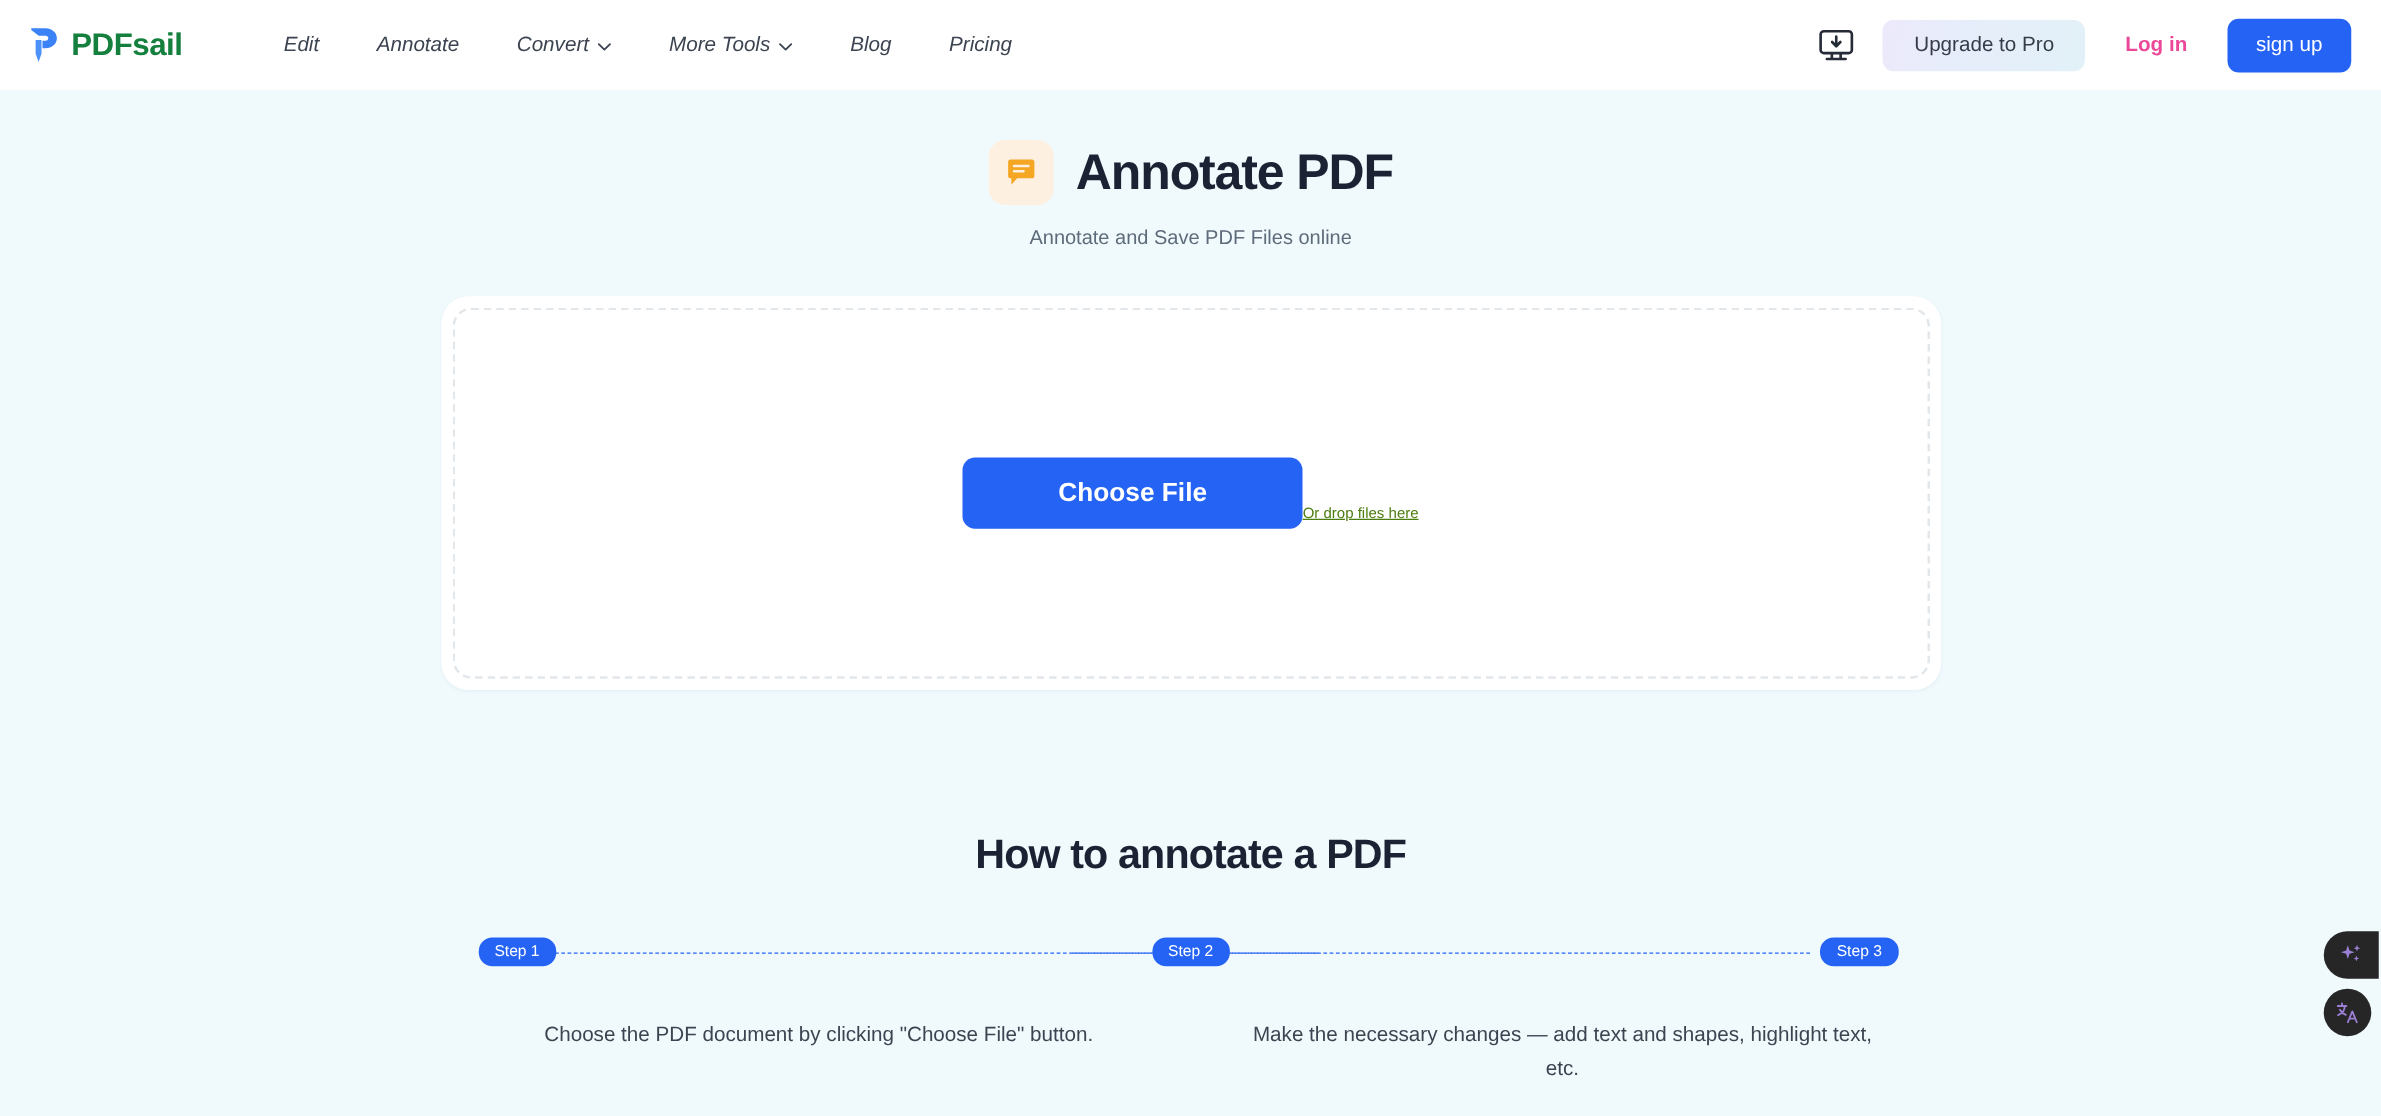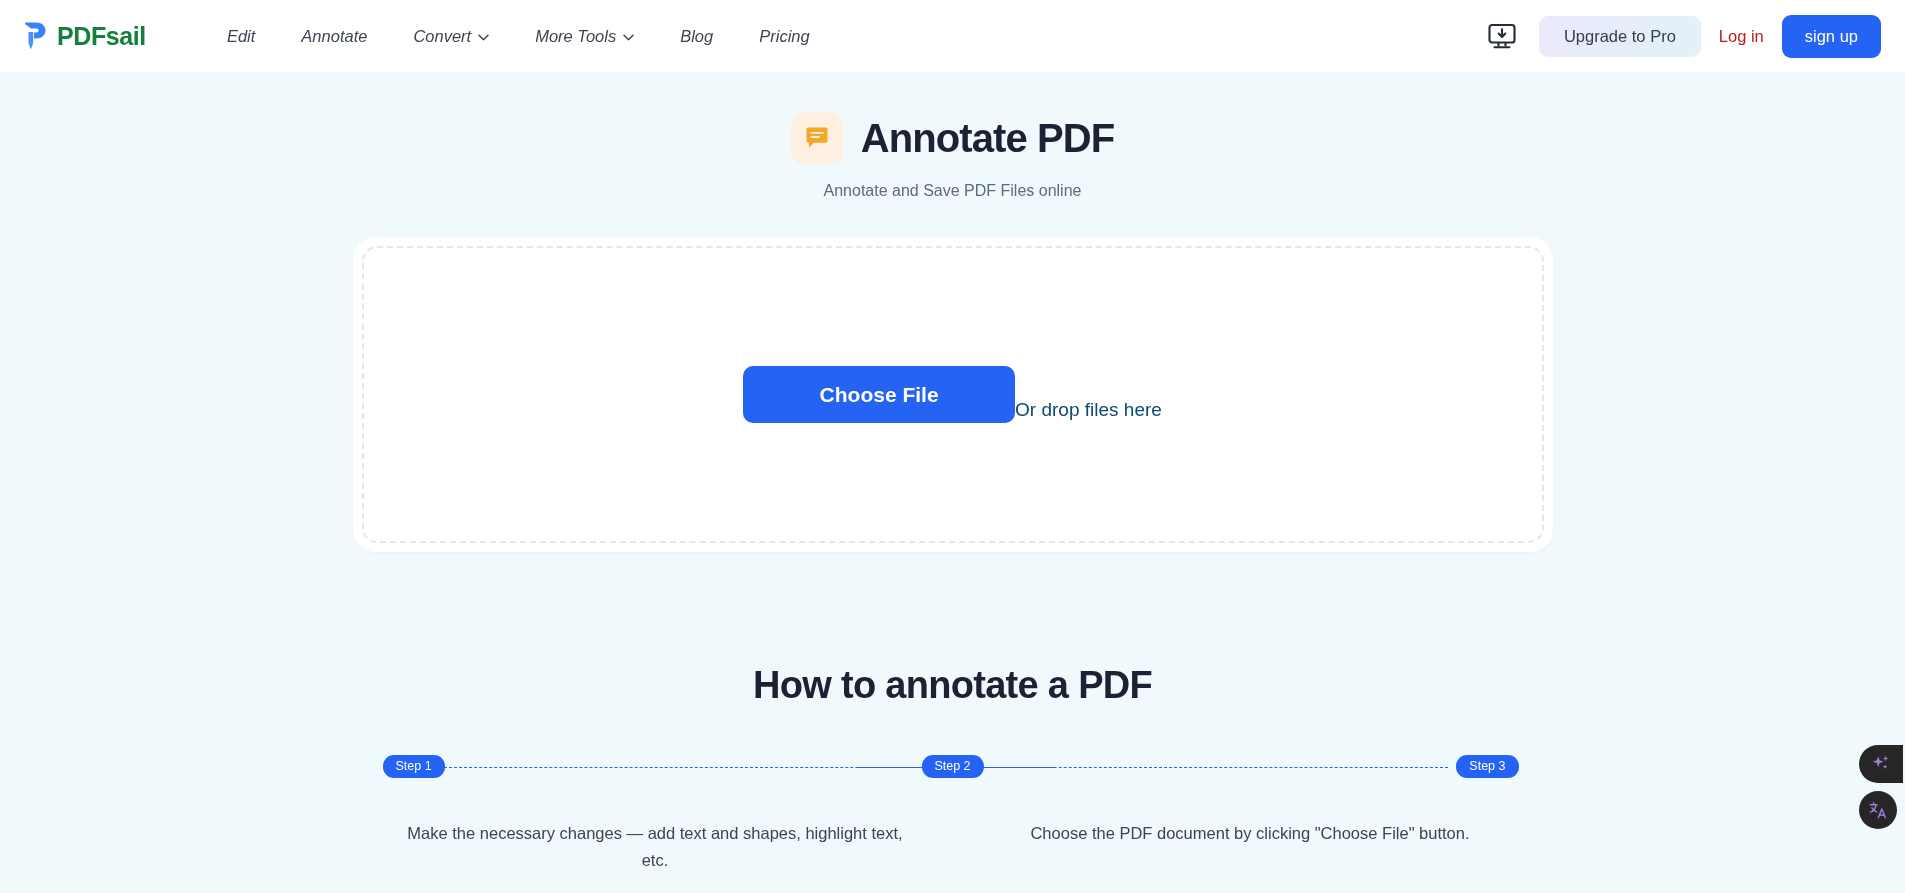--- a/index.html
+++ b/index.html
@@ -85,24 +85,25 @@
     padding: 11px 25px;
     border-radius: 9px;
     border: none;
     cursor: pointer;
     font-family: inherit;
     white-space: nowrap;
     background: linear-gradient(105deg, #ece9fb 0%, #e6edfa 40%, #e2f1f8 100%);
   }
   .login-link {
     font-size: 16.5px;
-    color: #b91c1c;
-    padding: 10px 18px;
-    cursor: pointer;
-    white-space: nowrap;
+    color: #ec4899;
+    padding: 10px 32px;
+    cursor: pointer;
+    white-space: nowrap;
+    font-weight: bold;
   }
   .signup-btn {
     font-size: 16.5px;
     color: #ffffff;
     background: #2563f5;
     border: none;
     border-radius: 9px;
     padding: 12px 23px;
     cursor: pointer;
     font-family: inherit;
@@ -166,29 +167,30 @@
     font-weight: 700;
     border: none;
     border-radius: 10px;
     width: 272px;
     height: 57px;
     cursor: pointer;
     font-family: inherit;
   }
   .drop-hint {
     margin-top: 31px;
-    font-size: 19px;
-    color: #0c4a6e;
+    font-size: 12px;
+    color: #4d7c0f;
+    text-decoration: underline;
   }
 
   
   .howto { margin-top: 112px; }
   .howto-title {
     text-align: center;
-    font-size: 38px;
+    font-size: 33px;
     font-weight: 700;
     letter-spacing: -0.7px;
     color: #1b2233;
   }
 
   .steps {
     margin-top: 48px;
     position: relative;
     width: 1190px;
     margin-left: auto;
@@ -347,22 +349,22 @@
   <div class="steps">
     <div class="badge-row">
       <div class="dash-line dash-1"></div>
       <div class="dash-line dash-2"></div>
       <div class="badge badge-1">Step 1</div>
       <div class="badge badge-2">Step 2</div>
       <div class="badge badge-3">Step 3</div>
     </div>
 
     <div class="step-texts">
+      <div class="step-text">Choose the PDF document by clicking "Choose File" button.</div>
       <div class="step-text">Make the necessary changes — add text and shapes, highlight text, etc.</div>
-      <div class="step-text">Choose the PDF document by clicking "Choose File" button.</div>
     </div>
   </div>
 </div>
 
 <div class="fab-stack">
   <div class="fab">
     <svg width="22" height="22" viewBox="0 0 24 24">
       <path d="M9 3.5 L10.5 8 L15 9.5 L10.5 11 L9 15.5 L7.5 11 L3 9.5 L7.5 8 Z" fill="#9b7fd4"></path>
       <path d="M17 3 L17.8 5.2 L20 6 L17.8 6.8 L17 9 L16.2 6.8 L14 6 L16.2 5.2 Z" fill="#9b7fd4"></path>
       <path d="M16.5 12.5 L17.2 14.3 L19 15 L17.2 15.7 L16.5 17.5 L15.8 15.7 L14 15 L15.8 14.3 Z" fill="#9b7fd4"></path>

